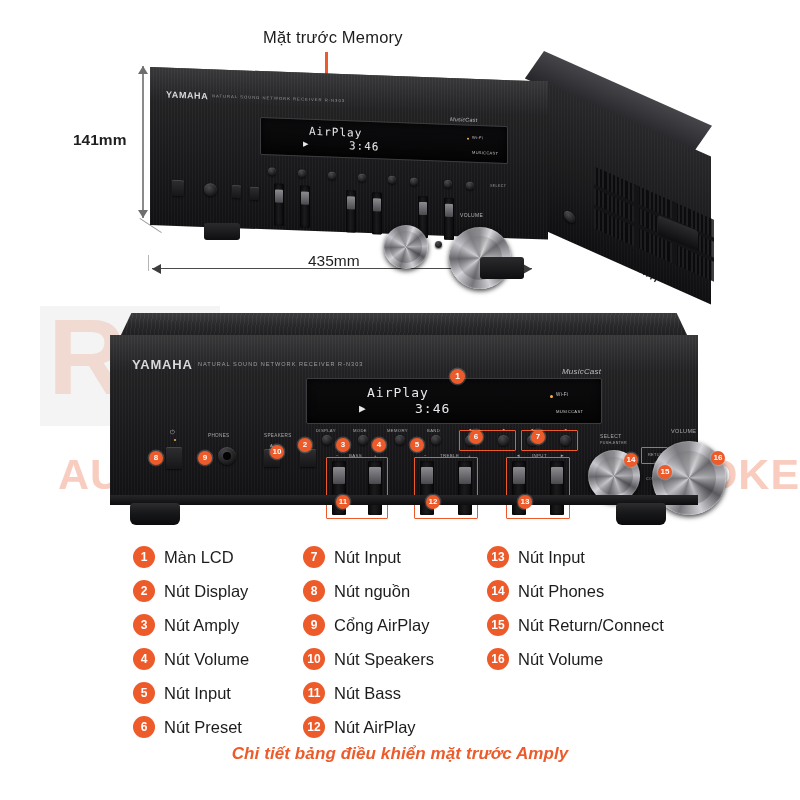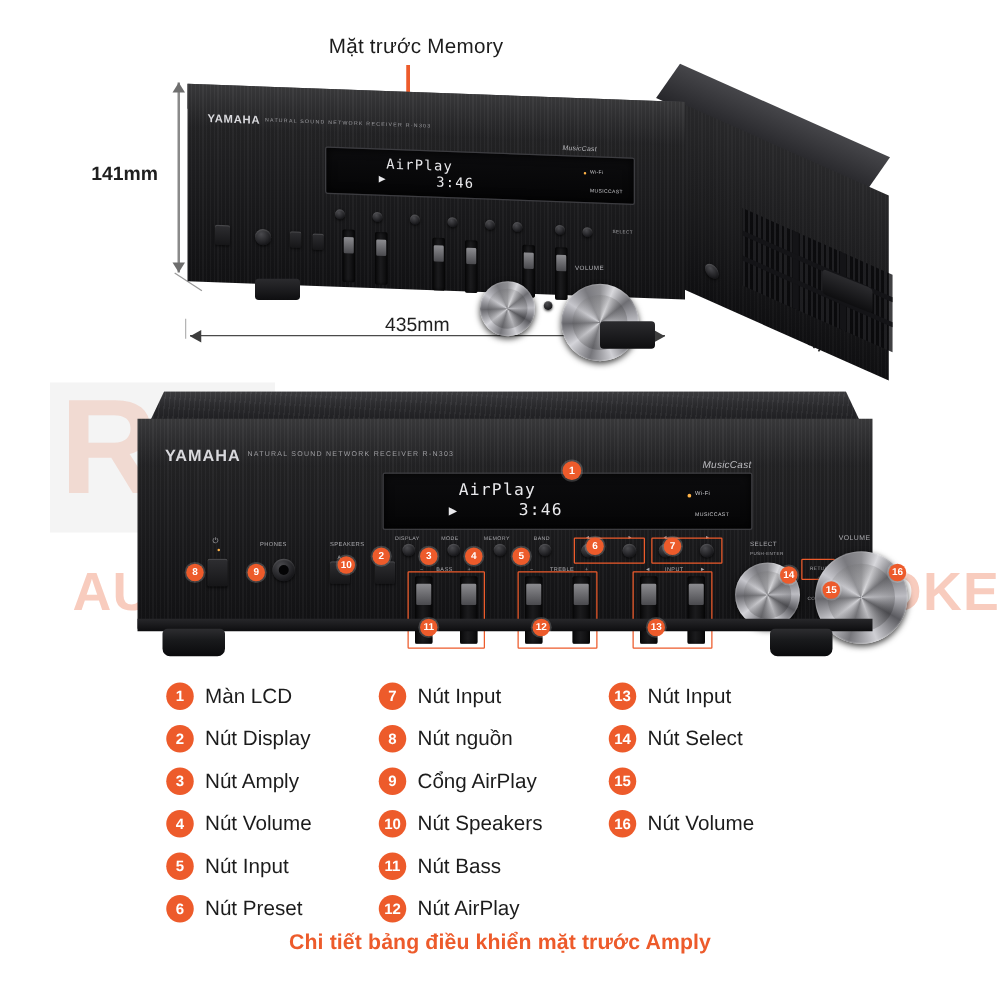--- a/index.html
+++ b/index.html
@@ -235,21 +235,21 @@
   .lg-badge {
     width:22px; height:22px; border-radius:50%; background:#ED5B2B;
     color:#fff; font-size:12px; font-weight:bold;
     display:flex; align-items:center; justify-content:center;
     flex:0 0 22px; line-height:1;
   }
   .lg-text { margin-left:9px; font-size:16.5px; color:#1c1c1c; white-space:nowrap; }
 
   .caption {
     position:absolute; left:0; top:744px; width:800px; text-align:center;
-    font-size:17px; font-weight:bold; color:#ED5B2B; letter-spacing:.1px;
+    font-size:17px; font-weight:bold; color:#ED5B2B; letter-spacing:.1px;font-style:italic;
   }
 </style>
 </head>
 <body>
 
 <div id="page">
 
   <div class="callout-label">Mặt trước Memory</div>
   <div class="callout-line"></div>
   <div class="callout-dot"></div>
@@ -511,24 +511,25 @@
       </div>
     </div>
 
     <div class="lg-col" style="left:487px;">
       <div class="lg-item">
         <div class="lg-badge">13</div>
         <div class="lg-text">Nút Input</div>
       </div>
       <div class="lg-item">
         <div class="lg-badge">14</div>
-        <div class="lg-text">Nút Select</div>
+        <div class="lg-text">Nút Phones</div>
       </div>
       <div class="lg-item">
         <div class="lg-badge">15</div>
+        <div class="lg-text">Nút Return/Connect</div>
       </div>
       <div class="lg-item">
         <div class="lg-badge">16</div>
         <div class="lg-text">Nút Volume</div>
       </div>
     </div>
   </div>
 
   <div class="caption">Chi tiết bảng điều khiển mặt trước Amply</div>
 

